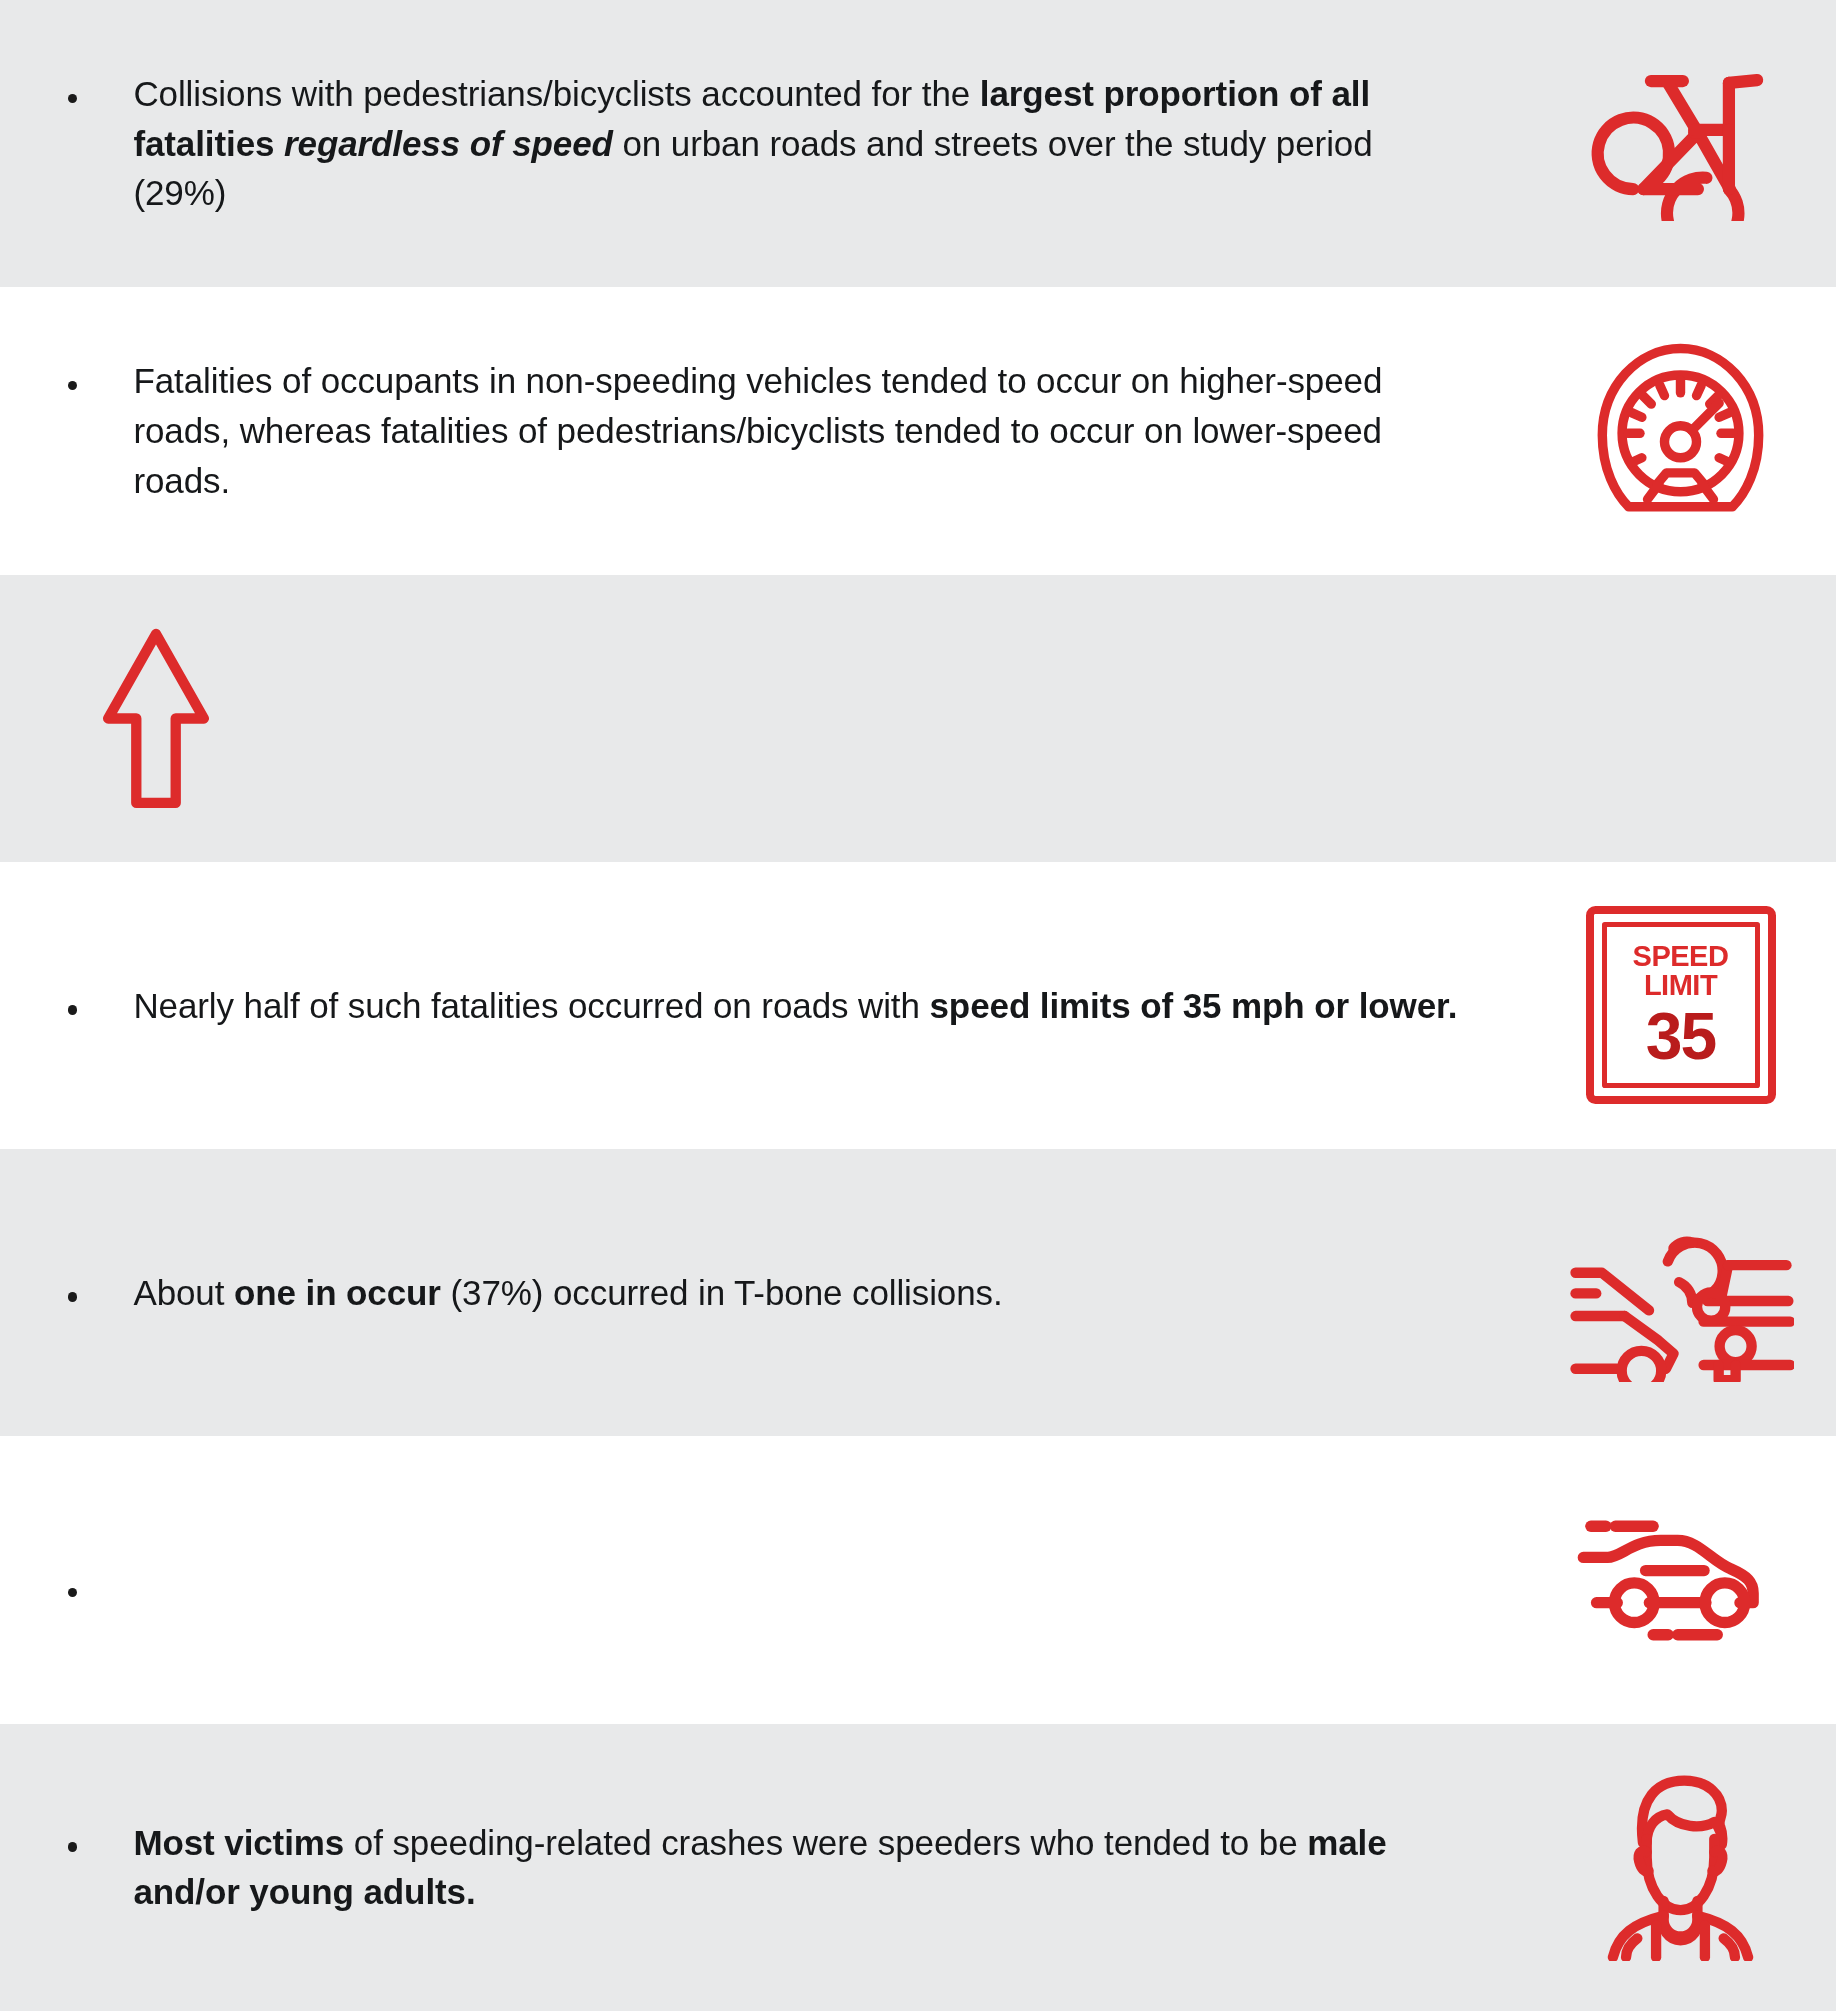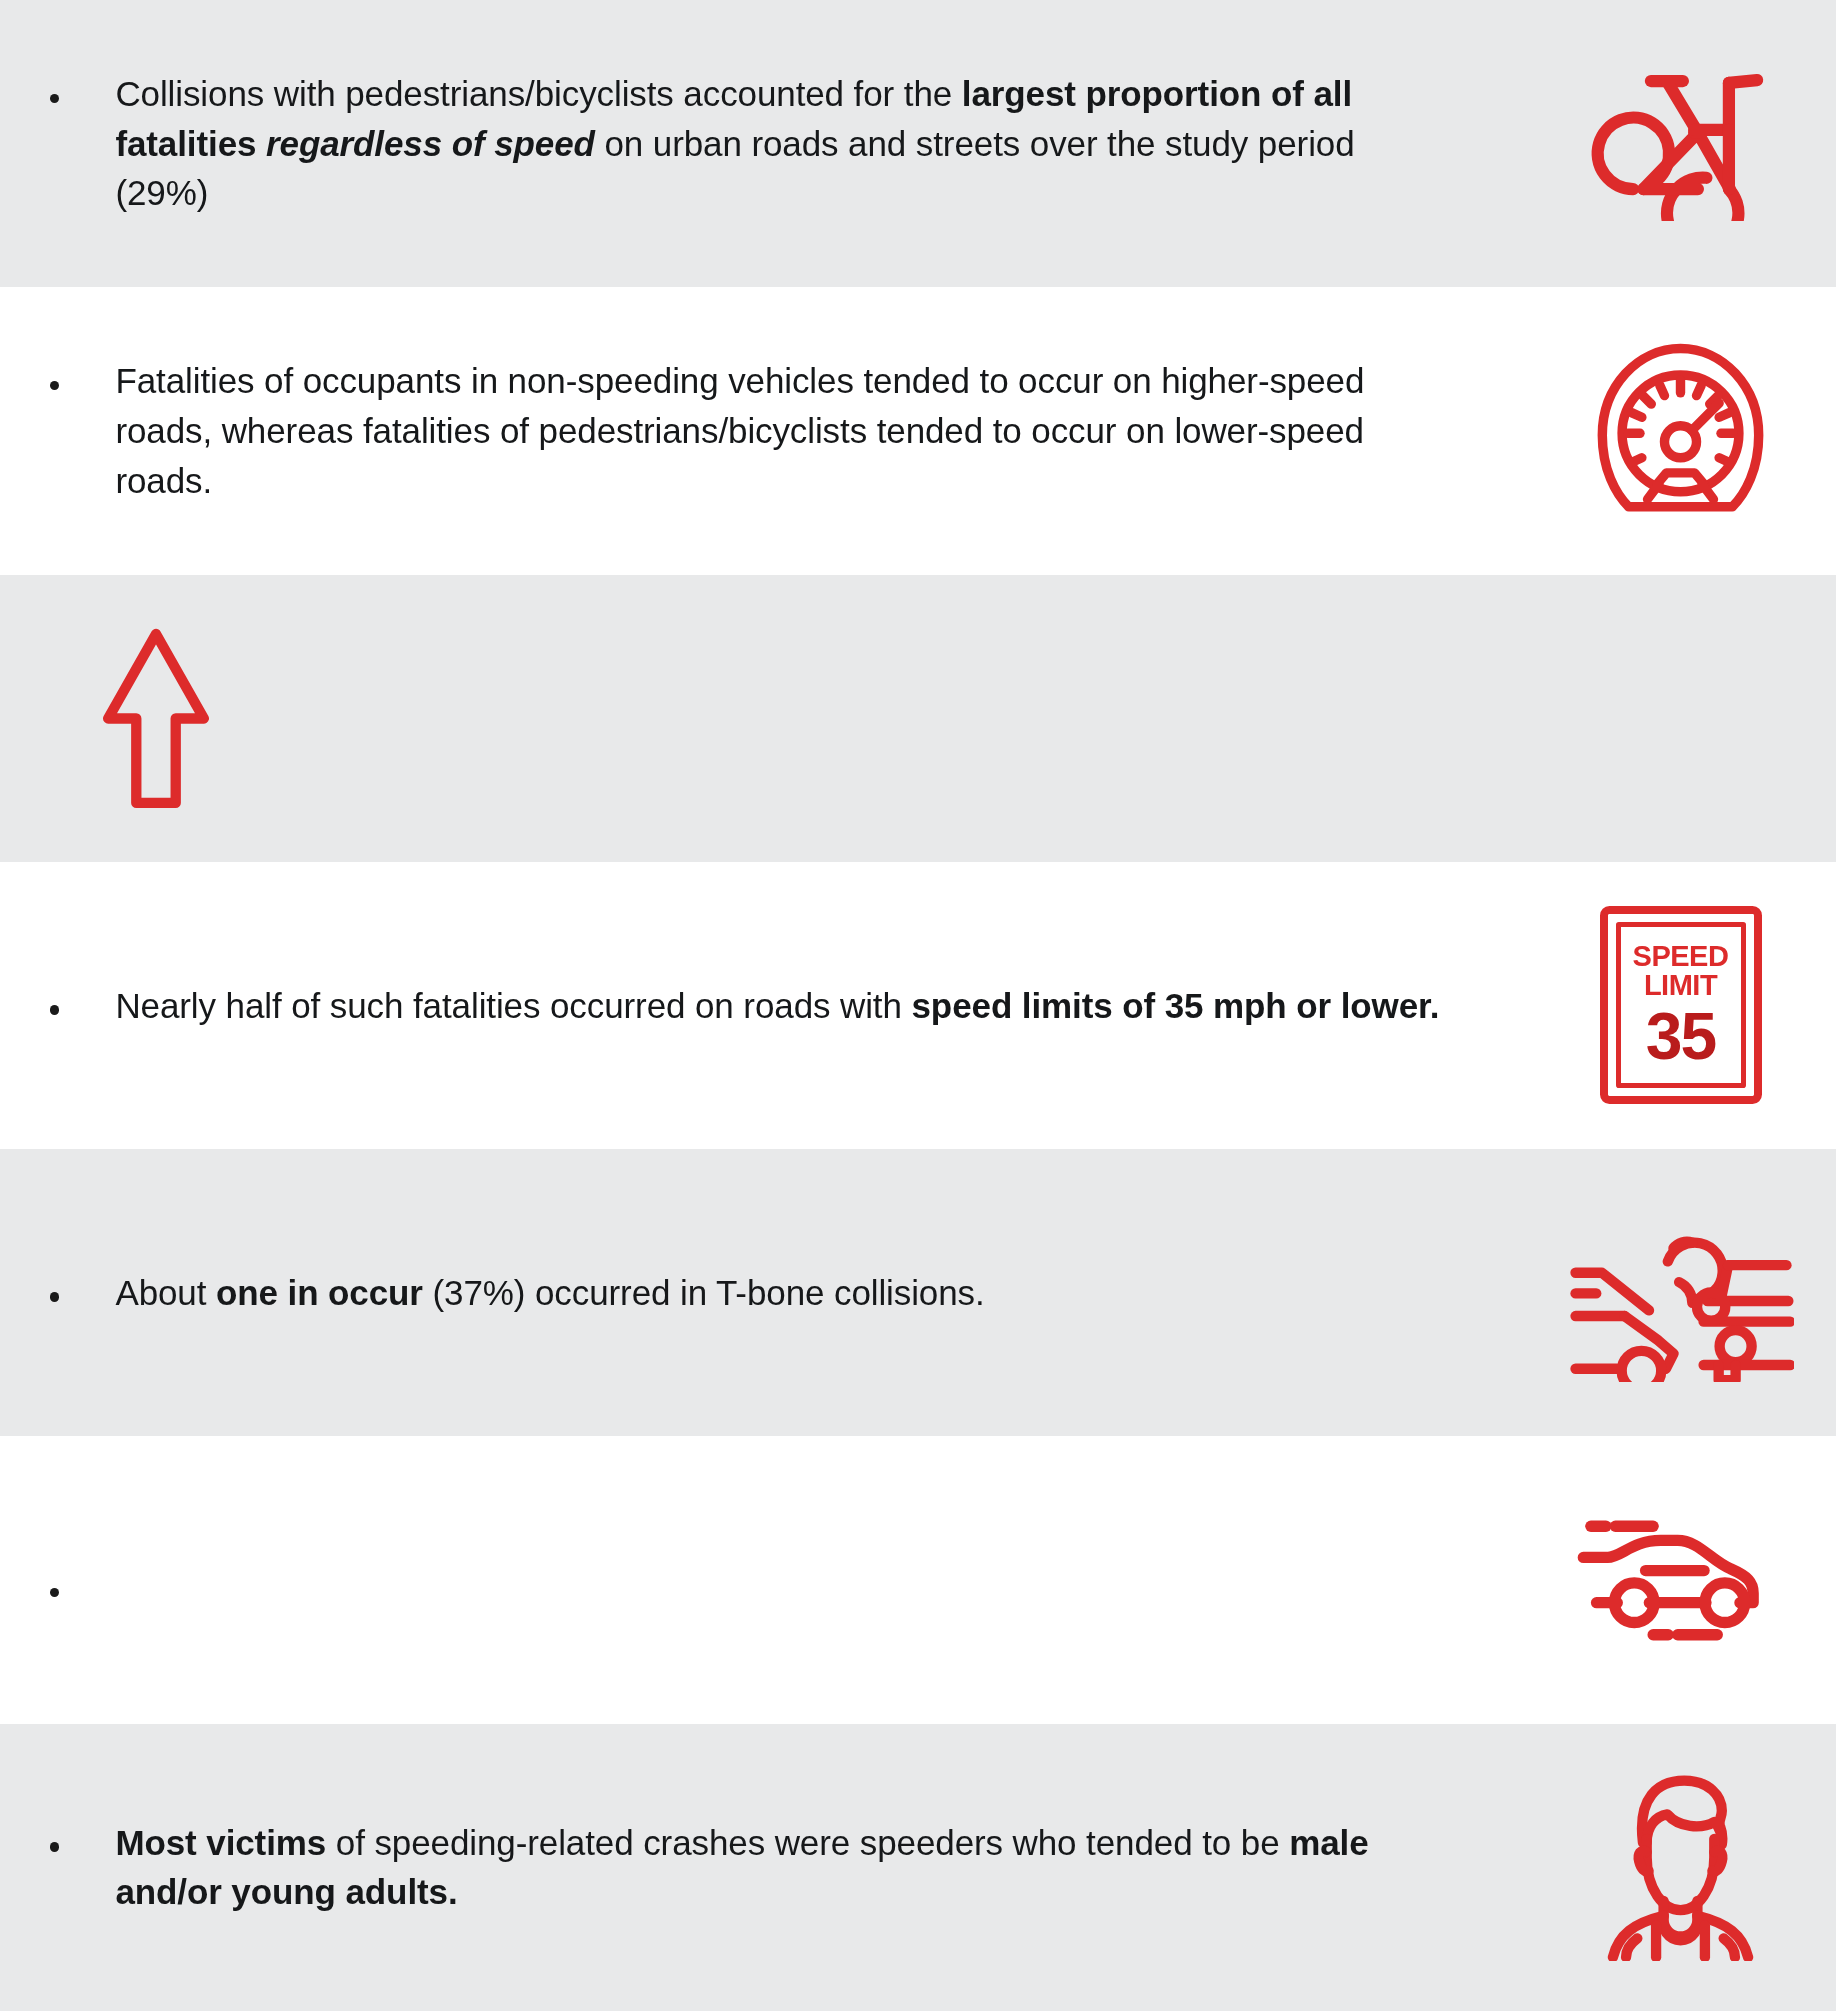--- a/index.html
+++ b/index.html
@@ -27,21 +27,21 @@
     box-sizing: border-box;
     padding: 0 0 0 0;
   }
   .row.bg-gray  { background: #e8e9ea; }
   .row.bg-white { background: #ffffff; }
 
   .bullet-wrap {
     display: flex;
     align-items: flex-start;
     flex: 1 1 auto;
-    padding-left: 50px;
+    padding-left: 68px;
     padding-right: 28px;
     min-width: 0;
   }
   .bullet-dot {
     flex: 0 0 auto;
     width: 9.4px;
     height: 9.4px;
     border-radius: 50%;
     background: #1a1a1a;
     margin-top: 24.5px;
@@ -65,20 +65,21 @@
     align-items: center;
     justify-content: center;
   }
   .icon-cell svg { display: block; }
 
   
   .speed-sign {
     position: relative;
     width: 162px;
     height: 198px;
+    padding-left: 28px;
   }
   .speed-sign .outer {
     position: absolute;
     inset: 0;
     border: 8.5px solid #dd2b2b;
     border-radius: 9.4px;
     box-sizing: border-box;
   }
   .speed-sign .inner {
     position: absolute;

